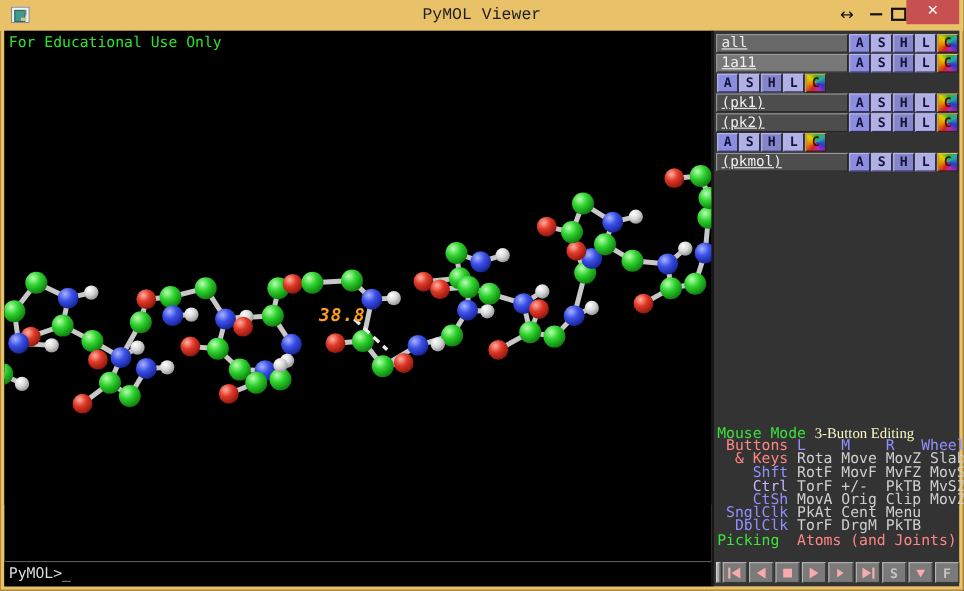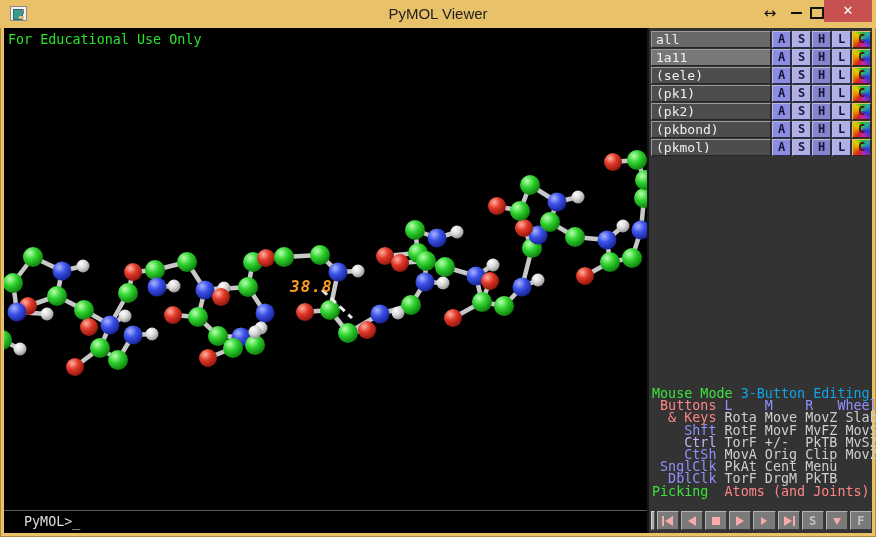--- a/index.html
+++ b/index.html
@@ -7,48 +7,48 @@
        box-shadow:inset 0 0 0 1px #b08d3e;}
 
   
   .titlebar{position:absolute;top:0;left:0;width:876px;height:28px;background:#e9c169;}
   .app-icon{position:absolute;left:10px;top:6px;width:17px;height:15px;background:#f2f2f2;
             border:1px solid #8a8a8a;box-sizing:border-box;}
   .app-icon .inner{position:absolute;left:2px;top:2px;width:8px;height:9px;background:#3d9a8d;border:1px solid #2a6b62;}
   .app-icon .dot{position:absolute;right:2px;top:2px;width:2px;height:5px;background:#7c7c7c;}
   .app-icon .base{position:absolute;right:2px;bottom:1px;width:5px;height:3px;background:#d8c089;}
   .win-title{position:absolute;left:0;top:0;width:100%;height:28px;line-height:28px;text-align:center;
-             font-family:Liberation Sans, sans-serif;font-size:15px;color:#1f1f1f;}
+             font-family:Liberation Mono, monospace;font-size:15px;color:#1f1f1f;}
   .ctl-resize{position:absolute;right:96px;top:2px;width:20px;height:22px;line-height:22px;text-align:center;
               font-family:"DejaVu Sans",sans-serif;font-size:15px;color:#111;}
   .ctl-min{position:absolute;right:74px;top:12px;width:11px;height:2px;background:#111;}
   .ctl-max{position:absolute;right:52px;top:7px;width:10px;height:8px;border:2px solid #111;}
   .ctl-close{position:absolute;right:4px;top:0;width:48px;height:22px;background:#c75050;color:#fff;
              text-align:center;line-height:22px;font-size:13px;font-weight:bold;
              font-family:"DejaVu Sans",sans-serif;}
 
   
   .main{position:absolute;left:4px;top:28px;width:868px;height:431px;background:#333;}
   .viewport{position:absolute;left:0;top:0;width:643px;height:505px;background:#000;}
   .watermark{position:absolute;left:4px;top:4px;font-size:13.4px;color:#2de22d;white-space:pre;}
   #mol{position:absolute;left:0;top:0;}
   .dist-label{position:absolute;left:286px;top:249px;color:#ff9e1e;font-size:16px;font-weight:bold;
               font-style:italic;letter-spacing:1px;}
   .cmdbar{position:absolute;left:0;bottom:0;width:643px;height:23px;background:#000;
           border-top:1px solid #5a5a5a;box-sizing:border-box;}
-  .cmdbar span{display:block;padding-left:20px;line-height:21px;font-size:13.4px;color:#dcdcdc;white-space:pre;}
+  .cmdbar span{display:block;padding-left:4px;line-height:21px;font-size:13.4px;color:#dcdcdc;white-space:pre;}
 
   
   .panel{position:absolute;left:643px;top:0;width:225px;height:505px;background:#333;
          border-left:2px solid #161616;box-sizing:border-box;}
   .obj-list{position:absolute;left:2px;top:3px;width:220px;}
   .obj-row{display:flex;height:17px;margin-bottom:1px;}
   .obj-label{width:120px;color:#f0f0f0;font-size:13px;line-height:16px;padding-left:4px;
              border:1px solid;border-color:#9a9a9a #262626 #262626 #9a9a9a;box-sizing:border-box;
-             white-space:pre;overflow:hidden;}
+             white-space:pre;overflow:hidden;text-decoration:underline;}
   .tone-light{background:#686868;} .tone-lighter{background:#787878;} .tone-dark{background:#4d4d4d;}
   .pbtn{width:19px;margin-left:1px;text-align:center;font-size:12px;font-weight:bold;line-height:15px;
         color:#14143c;border:1px solid;border-color:#b9b9e8 #2b2b55 #2b2b55 #b9b9e8;box-sizing:border-box;}
   .pbtn-A{background:#8c8ce0;} .pbtn-S{background:#b0b0e4;} .pbtn-H{background:#8585cb;} .pbtn-L{background:#b0b0e4;}
   .pbtn-C{background:conic-gradient(from 210deg,#d42222,#e88a00,#ddd000,#28b828,#28a8a8,#2838c8,#b828b8,#d42222);
           color:#4a1008;border-color:#e0c060 #402010 #402010 #e0c060;}
 
   .mouse-panel{position:absolute;left:3px;top:360px;width:220px;}
   .mline{white-space:pre;font-size:13.4px;line-height:12.2px;height:12.2px;}
 
@@ -306,21 +306,20 @@
         </div>
         <div class="obj-row">
           <span class="obj-label tone-lighter">1a11</span>
           <span class="pbtn pbtn-A">A</span>
           <span class="pbtn pbtn-S">S</span>
           <span class="pbtn pbtn-H">H</span>
           <span class="pbtn pbtn-L">L</span>
           <span class="pbtn pbtn-C">C</span>
         </div>
         <div class="obj-row">
-          <span class="obj-label tone-dark">(sele)</span>
           <span class="pbtn pbtn-A">A</span>
           <span class="pbtn pbtn-S">S</span>
           <span class="pbtn pbtn-H">H</span>
           <span class="pbtn pbtn-L">L</span>
           <span class="pbtn pbtn-C">C</span>
         </div>
         <div class="obj-row">
           <span class="obj-label tone-dark">(pk1)</span>
           <span class="pbtn pbtn-A">A</span>
           <span class="pbtn pbtn-S">S</span>
@@ -330,38 +329,37 @@
         </div>
         <div class="obj-row">
           <span class="obj-label tone-dark">(pk2)</span>
           <span class="pbtn pbtn-A">A</span>
           <span class="pbtn pbtn-S">S</span>
           <span class="pbtn pbtn-H">H</span>
           <span class="pbtn pbtn-L">L</span>
           <span class="pbtn pbtn-C">C</span>
         </div>
         <div class="obj-row">
-          <span class="obj-label tone-dark">(pkbond)</span>
           <span class="pbtn pbtn-A">A</span>
           <span class="pbtn pbtn-S">S</span>
           <span class="pbtn pbtn-H">H</span>
           <span class="pbtn pbtn-L">L</span>
           <span class="pbtn pbtn-C">C</span>
         </div>
         <div class="obj-row">
           <span class="obj-label tone-dark">(pkmol)</span>
           <span class="pbtn pbtn-A">A</span>
           <span class="pbtn pbtn-S">S</span>
           <span class="pbtn pbtn-H">H</span>
           <span class="pbtn pbtn-L">L</span>
           <span class="pbtn pbtn-C">C</span>
         </div>
       </div>
     <div class="mouse-panel" id="mouse-panel">
-        <div class="mline"><span style="color: rgb(59, 226, 59);">Mouse Mode </span><span style="color: #0ea5e9;">3-Button Editing</span></div>
+        <div class="mline"><span style="color: rgb(59, 226, 59);">Mouse Mode </span><span style="color: #fef9c3; font-family: Liberation Serif, serif;">3-Button Editing</span></div>
         <div class="mline"><span style="color: rgb(255, 133, 133);"> Buttons </span><span style="color: rgb(144, 144, 255);">L    M    R   Wheel</span></div>
         <div class="mline"><span style="color: rgb(255, 133, 133);">  &amp; Keys </span><span style="color: rgb(207, 207, 207);">Rota Move MovZ Slab</span></div>
         <div class="mline"><span style="color: rgb(144, 144, 255);">    Shft </span><span style="color: rgb(207, 207, 207);">RotF MovF MvFZ MovS</span></div>
         <div class="mline"><span style="color: #c4b5fd;">    Ctrl </span><span style="color: rgb(207, 207, 207);">TorF +/-  PkTB MvSZ</span></div>
         <div class="mline"><span style="color: rgb(144, 144, 255);">    CtSh </span><span style="color: rgb(207, 207, 207);">MovA Orig Clip MovZ</span></div>
         <div class="mline"><span style="color: rgb(144, 144, 255); margin-top: 32px;"> SnglClk </span><span style="color: rgb(207, 207, 207);">PkAt Cent Menu</span></div>
         <div class="mline"><span style="color: rgb(144, 144, 255);">  DblClk </span><span style="color: rgb(207, 207, 207);">TorF DrgM PkTB</span></div>
         <div class="mline"><span style="color: rgb(59, 226, 59);">Picking  </span><span style="color: rgb(255, 133, 133);">Atoms (and Joints)</span></div>
       </div>
     <div class="playbar" id="playbar">

